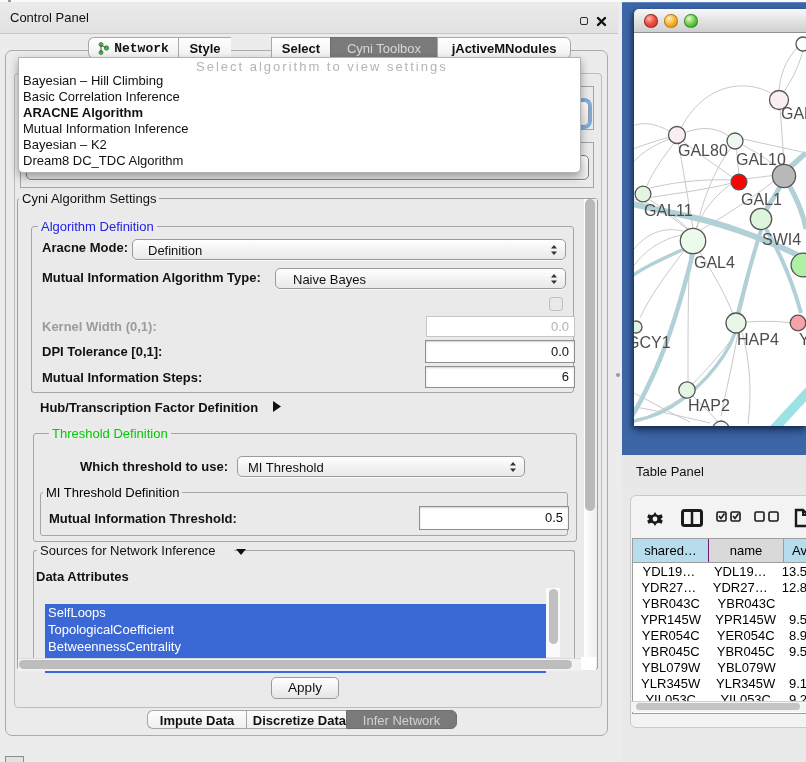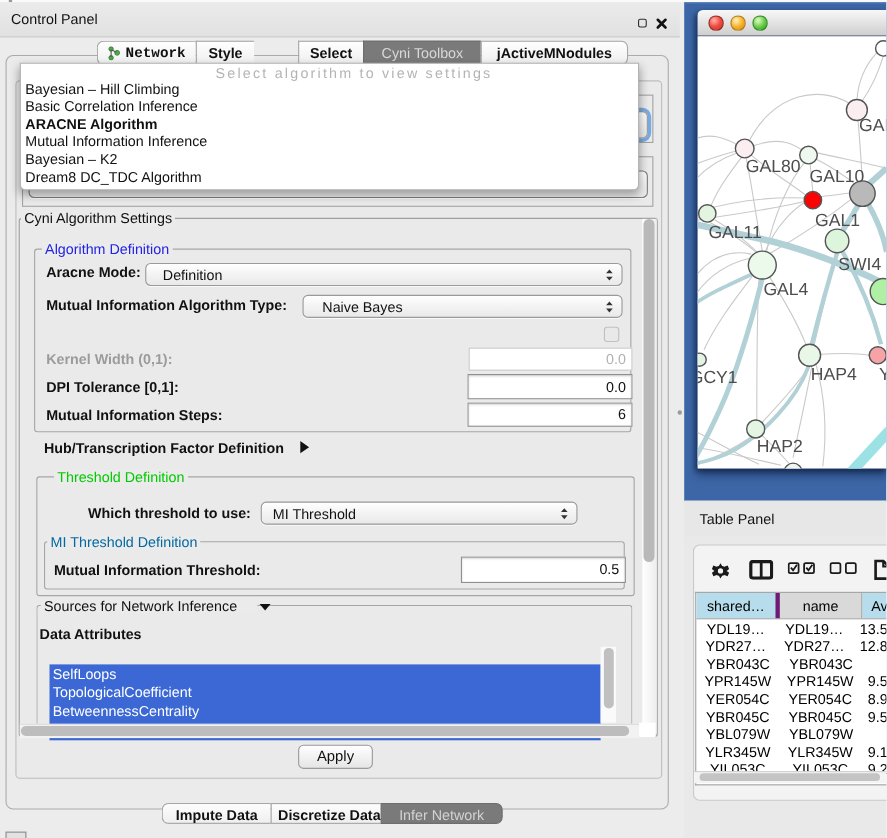--- a/index.html
+++ b/index.html
@@ -98,21 +98,21 @@
 
 <div class="abs b13" style="left:80px;top:459px;">Which threshold to use:</div>
 <div class="combo" style="left:237px;top:456px;width:286px;height:19px;">
       <span class="r13" style="position:absolute;left:10px;top:50%;transform:translateY(-50%);">MI Threshold</span>
 <svg class="arr" viewBox="0 0 8 12">
         <path d="M4 1 L7 4.5 L1 4.5 Z M4 11 L7 7.5 L1 7.5 Z" fill="#333"></path>
       </svg>
     </div>
 
 <div class="gb" style="left:40px;top:492px;width:526px;height:42px;"></div>
-<div class="gblabel" style="left:43px;top:486px;color:#0369a1;">MI Threshold Definition</div>
+<div class="gblabel" style="left:43px;top:486px;color:#000000;">MI Threshold Definition</div>
 <div class="abs b13" style="left:49px;top:511px;">Mutual Information Threshold:</div>
 <div class="inp" style="left:419px;top:506px;width:143px;height:22px;border:1px solid #8f8f8f;box-shadow:inset 0 1px 2px rgba(0,0,0,.18);line-height:22px;padding-right:5px;">0.5</div>
 
 <div class="abs" style="left:33px;top:550px;width:540px;height:107px;border:1px solid #a6a6a6;border-bottom:none;border-radius:3px 3px 0 0;"></div>
 <div class="gblabel r13" style="left:37px;top:544px;padding-right:18px;">Sources for Network Inference</div>
 <svg class="abs" style="left:235px;top:548px;" width="12" height="8" viewBox="0 0 12 8">
       <path d="M1 1 L11 1 L6 7 Z" fill="#111"></path>
     </svg>
 <div class="abs b13" style="left:36px;top:569px;">Data Attributes</div>
 
@@ -121,21 +121,21 @@
 <div class="abs" style="left:549px;top:589px;width:9px;height:55px;border-radius:5px;background:#c0c0c0;"></div>
 
 <div class="abs" style="left:584px;top:199px;width:13px;height:468px;background:linear-gradient(to right,#ffffff,#ededed);"></div>
 <div class="abs" style="left:585px;top:199px;width:10px;height:312px;border-radius:5px;background:#b9b9b9;"></div>
 <div class="abs" style="left:18px;top:658px;width:563px;height:12px;background:#f2f2f2;border-top:1px solid #dcdcdc;"></div>
 <div class="abs" style="left:19px;top:660px;width:553px;height:9px;border-radius:4.5px;background:#bdbdbd;"></div>
 <div class="abs" style="left:581px;top:657px;width:15px;height:13px;background:#fff;"></div>
 
 <div class="abs" style="left:271px;top:677px;width:66px;height:20px;border:1px solid #9b9b9b;border-radius:5px;background:linear-gradient(#ffffff,#e5e5e5);text-align:center;line-height:20px;font-size:13.5px;color:#111;">Apply</div>
 
-<div class="abs" style="left:147px;top:710px;height:19px;display:flex;margin-top:20px;">
+<div class="abs" style="left:147px;top:710px;height:19px;display:flex;">
   <div class="b13" style="width:99px;background:linear-gradient(#fdfdfd,#efefef);border:1px solid #a6a6a6;border-right:none;border-radius:6px 0 0 6px;text-align:center;line-height:19px;box-sizing:border-box;">Impute Data</div>
   <div class="b13" style="width:100px;background:linear-gradient(#fdfdfd,#efefef);border:1px solid #a6a6a6;border-right:none;text-align:right;line-height:19px;box-sizing:border-box;">Discretize Data</div>
   <div class="b13" style="width:111px;background:#7a7a7a;border:1px solid #6e6e6e;border-radius:0 6px 6px 0;text-align:center;line-height:19px;box-sizing:border-box;color:#d2d2d2;font-weight:normal;">Infer Network</div>
 </div>
 
 <div class="abs" style="left:5px;top:756px;width:17px;height:10px;border:1.5px solid #8c8c8c;background:#e2e2e2;"></div>
 
 <div class="abs" style="left:616px;top:373px;width:4px;height:4px;border-radius:50%;background:#9a9a9a;"></div>
 
 <div class="abs" style="left:18px;top:57px;width:561px;height:114px;background:#fff;border:1px solid #b3b3b3;border-radius:0 0 5px 5px;box-shadow:0 4px 9px rgba(0,0,0,.35);"></div>
@@ -259,21 +259,21 @@
       <rect x="1" y="1" width="9" height="9" rx="1.5" fill="none" stroke="#1a1a1a" stroke-width="1.6"></rect>
       <rect x="15" y="1" width="9" height="9" rx="1.5" fill="none" stroke="#1a1a1a" stroke-width="1.6"></rect>
     </svg>
 <svg class="abs" style="left:794px;top:508px;" width="16" height="20" viewBox="0 0 16 20">
       <path d="M2 2 L9 2 L14 7 L14 18 L2 18 Z" fill="none" stroke="#1a1a1a" stroke-width="2.4"></path>
       <path d="M9 2 L9 7 L14 7" fill="none" stroke="#1a1a1a" stroke-width="2"></path>
     </svg>
 
 <div class="abs" style="left:632px;top:538px;width:174px;height:174px;border:1px solid #9e9e9e;border-right:none;background:#fff;overflow:hidden;">
   <div style="display:flex;height:23px;border-bottom:1px solid #9e9e9e;font-size:13px;">
-    <div style="width:76px;background:#b7ddec;border-right:4px solid #701a75;text-align:center;line-height:23px;box-sizing:border-box;">shared…</div>
+    <div style="width:76px;background:#b7ddec;border-right:1px solid #701a75;text-align:center;line-height:23px;box-sizing:border-box;">shared…</div>
     <div style="width:75px;background:#d9d9d9;border-right:1px solid #9e9e9e;text-align:center;line-height:23px;box-sizing:border-box;">name</div>
     <div style="flex:1;background:#b7ddec;padding-left:8px;line-height:23px;">Av</div>
   </div>
   <div id="rows" style="font-size:13px;">
         <div style="display:flex;height:16px;align-items:center;">
           <div style="width:76px;text-align:center;">YDL19…</div>
           <div style="width:75px;text-align:center;">YDL19…</div>
           <div style="flex:1;padding-left:6px;">13.5</div>
         </div>
         <div style="display:flex;height:16px;align-items:center;">

